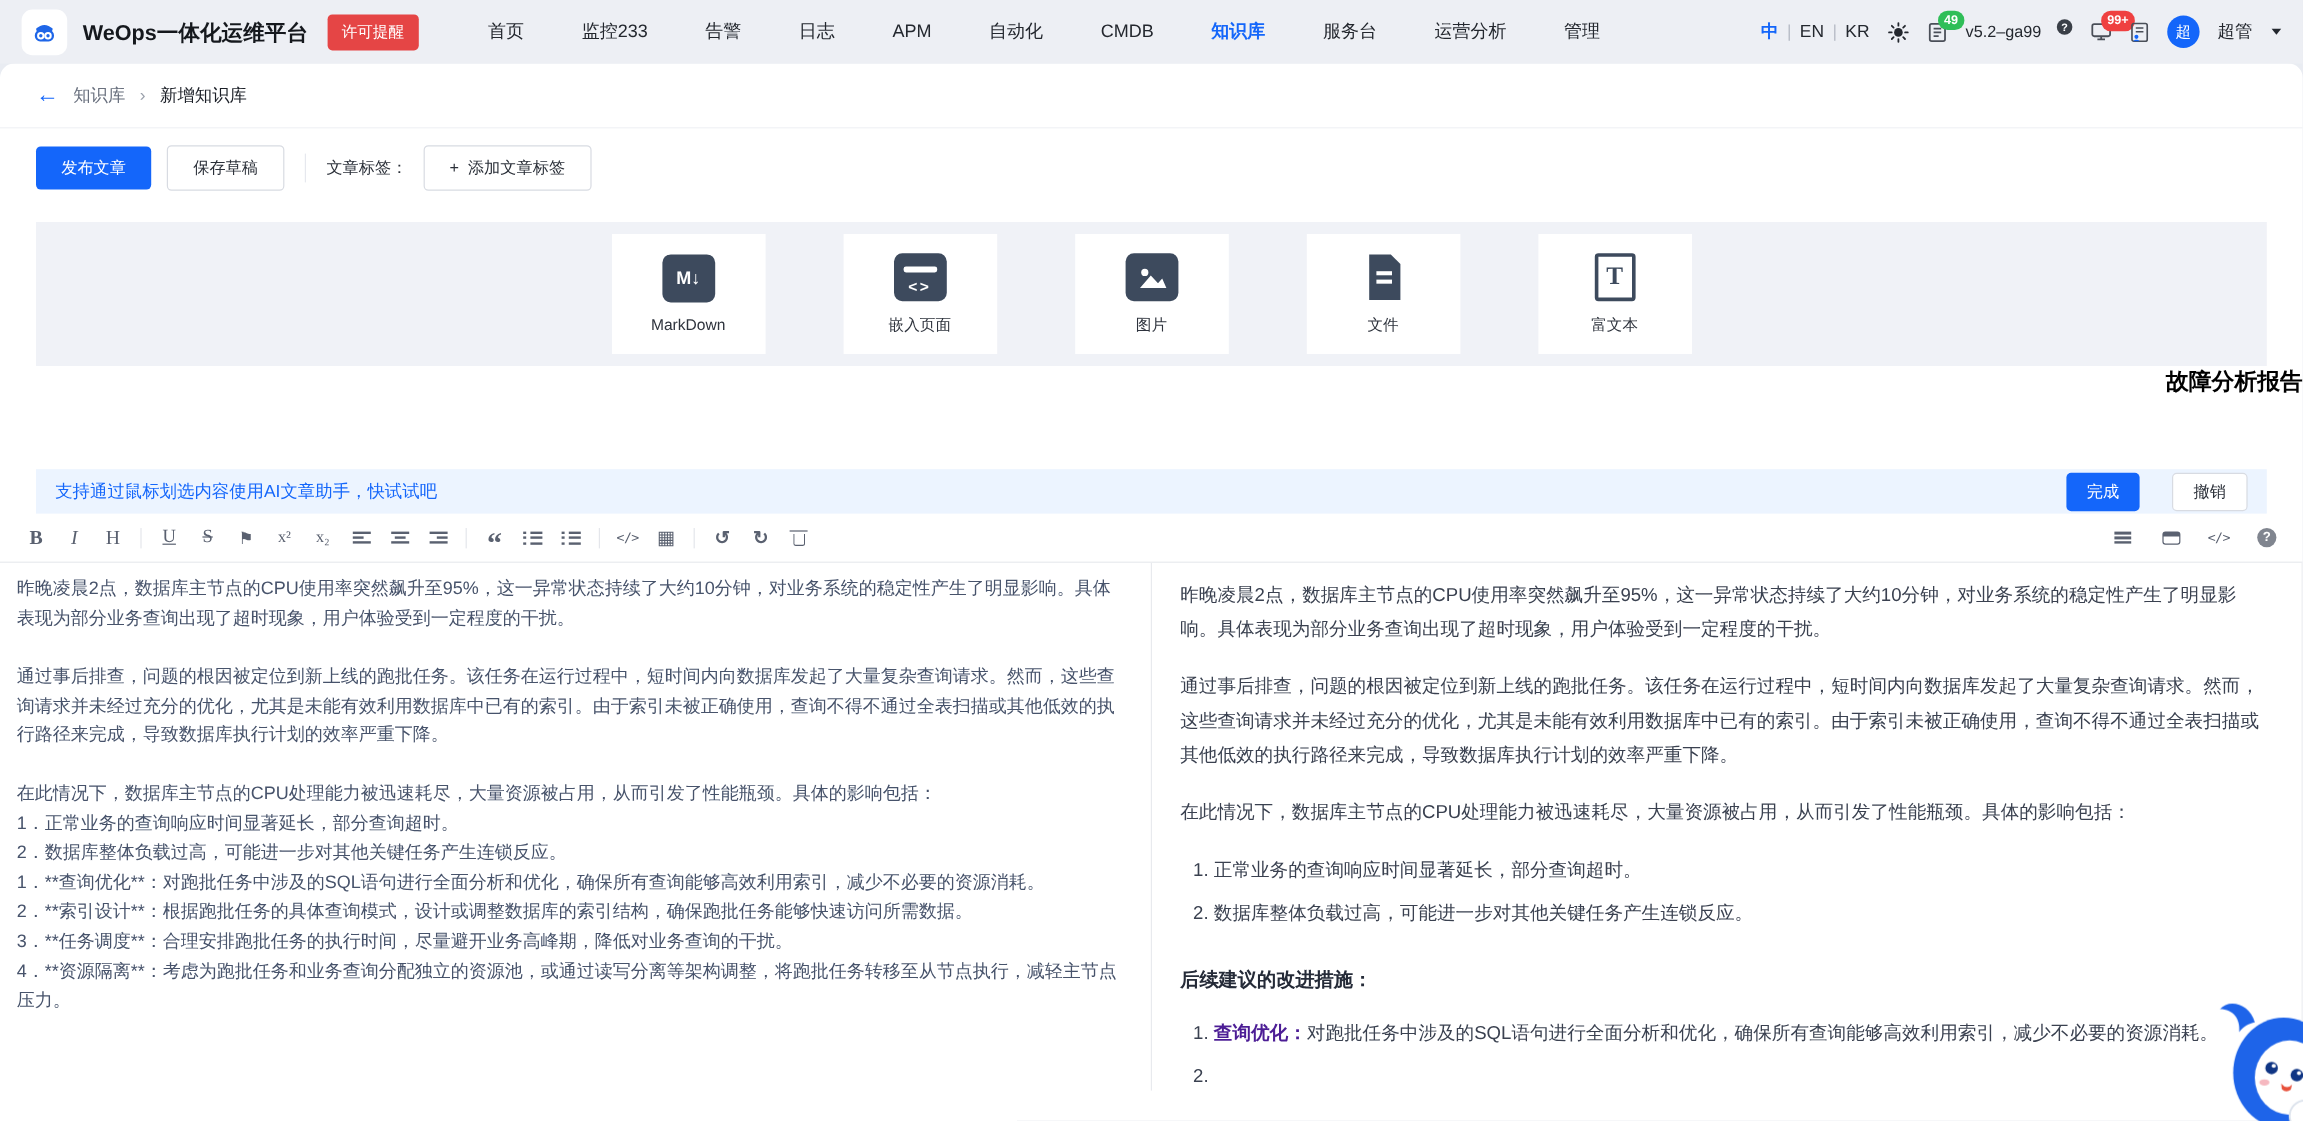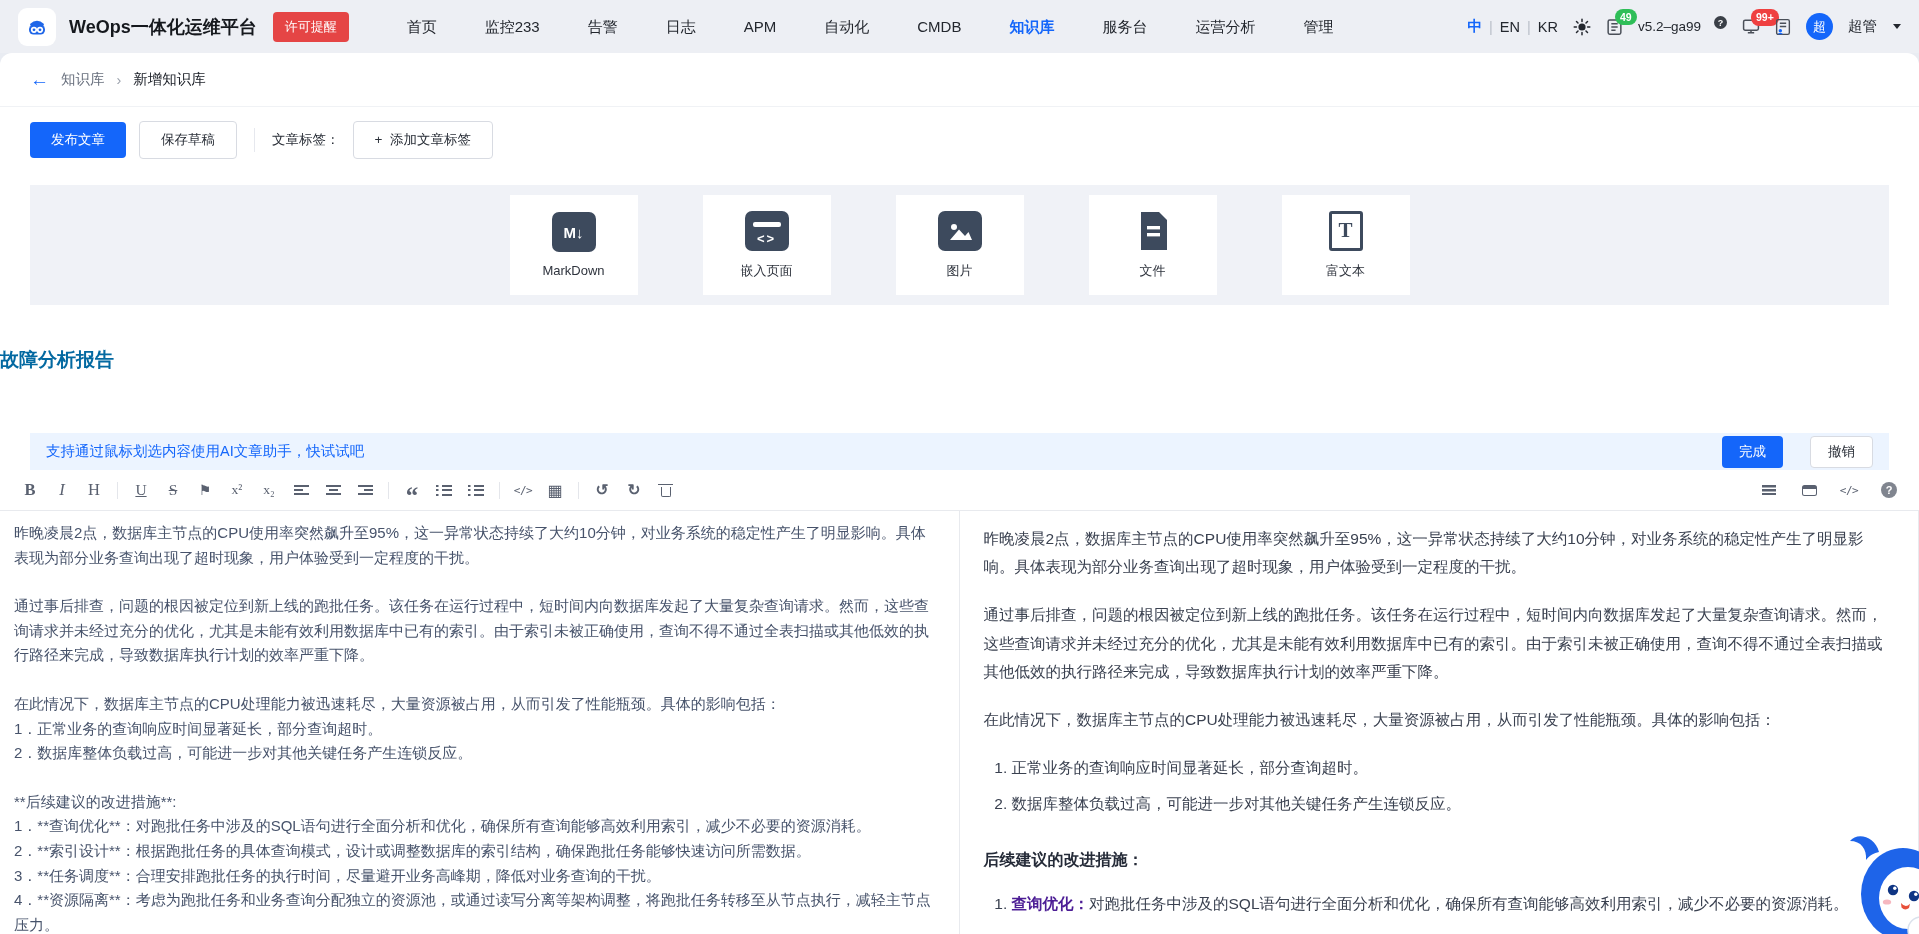--- a/index.html
+++ b/index.html
@@ -45,21 +45,21 @@
 
   .band{margin:26px 30px 0;height:120px;background:#f0f2f7;display:flex;align-items:center;justify-content:center;gap:65px}
   .card{width:128px;height:100px;background:#fff;display:flex;flex-direction:column;align-items:center;justify-content:center;gap:11px;cursor:pointer}
   .card-label{font-size:13px;color:#2e333d}
   .ic-box{width:44px;height:40px;background:#3d4a5d;border-radius:7px;color:#fff;display:flex;align-items:center;justify-content:center;font-weight:700;font-size:15px}
   .ic-box.embed{flex-direction:column;padding-top:6px;font-size:13px;letter-spacing:2px}
   .ic-box.embed::before{content:"";width:28px;height:5px;background:#fff;border-radius:2px;margin-bottom:4px}
   .ic-box.plain{background:none;border-radius:0;width:auto;height:auto}
   .ic-box.rich{width:34px;height:40px;background:#fff;border:3px solid #3d4a5d;border-radius:3px;color:#3d4a5d;font-size:21px;font-family:"Liberation Serif",serif}
 
-  .doc-title{text-align:left;margin-top:42px;font-size:19px;font-weight:700;color:#0369a1}
+  .doc-title{text-align:right;font-size:19px;font-weight:700;color:#000000}
 
   .ai-bar{margin:60px 30px 0;background:#ecf4ff;height:37px;display:flex;align-items:center;padding:0 16px;gap:10px}
   .ai-hint{font-size:14.5px;color:#1567fb}
   .ai-btns{margin-left:auto;display:flex;gap:27px}
   .btn.sm{padding:6px 17px;font-size:13.5px}
 
   
   .toolbar{display:flex;align-items:center;padding:7px 14px;border-bottom:1px solid #e8eaee;margin:0 0}
   .tb{background:none;border:none;width:32px;height:26px;display:flex;align-items:center;justify-content:center;color:#5a6170;cursor:pointer;padding:0}
   .tb .glyph{font-size:14px;color:#5a6170}
@@ -375,21 +375,20 @@
   </div>
 
   <div class="editor">
     <div class="pane pane-left">
 
     <div class="src-line">昨晚凌晨2点，数据库主节点的CPU使用率突然飙升至95%，这一异常状态持续了大约10分钟，对业务系统的稳定性产生了明显影响。具体表现为部分业务查询出现了超时现象，用户体验受到一定程度的干扰。</div>
         <div class="src-line gap">通过事后排查，问题的根因被定位到新上线的跑批任务。该任务在运行过程中，短时间内向数据库发起了大量复杂查询请求。然而，这些查询请求并未经过充分的优化，尤其是未能有效利用数据库中已有的索引。由于索引未被正确使用，查询不得不通过全表扫描或其他低效的执行路径来完成，导致数据库执行计划的效率严重下降。</div>
         <div class="src-line gap">在此情况下，数据库主节点的CPU处理能力被迅速耗尽，大量资源被占用，从而引发了性能瓶颈。具体的影响包括：</div>
         <div class="src-line">1．正常业务的查询响应时间显著延长，部分查询超时。</div>
         <div class="src-line">2．数据库整体负载过高，可能进一步对其他关键任务产生连锁反应。</div>
-        <div class="src-line gap">**后续建议的改进措施**:</div>
         <div class="src-line">1．**查询优化**：对跑批任务中涉及的SQL语句进行全面分析和优化，确保所有查询能够高效利用索引，减少不必要的资源消耗。</div>
         <div class="src-line">2．**索引设计**：根据跑批任务的具体查询模式，设计或调整数据库的索引结构，确保跑批任务能够快速访问所需数据。</div>
         <div class="src-line">3．**任务调度**：合理安排跑批任务的执行时间，尽量避开业务高峰期，降低对业务查询的干扰。</div>
         <div class="src-line">4．**资源隔离**：考虑为跑批任务和业务查询分配独立的资源池，或通过读写分离等架构调整，将跑批任务转移至从节点执行，减轻主节点压力。</div>
       </div>
 
     <div class="pane pane-right">
       <p>昨晚凌晨2点，数据库主节点的CPU使用率突然飙升至95%，这一异常状态持续了大约10分钟，对业务系统的稳定性产生了明显影响。具体表现为部分业务查询出现了超时现象，用户体验受到一定程度的干扰。</p>
       <p>通过事后排查，问题的根因被定位到新上线的跑批任务。该任务在运行过程中，短时间内向数据库发起了大量复杂查询请求。然而，这些查询请求并未经过充分的优化，尤其是未能有效利用数据库中已有的索引。由于索引未被正确使用，查询不得不通过全表扫描或其他低效的执行路径来完成，导致数据库执行计划的效率严重下降。</p>
       <p>在此情况下，数据库主节点的CPU处理能力被迅速耗尽，大量资源被占用，从而引发了性能瓶颈。具体的影响包括：</p>

